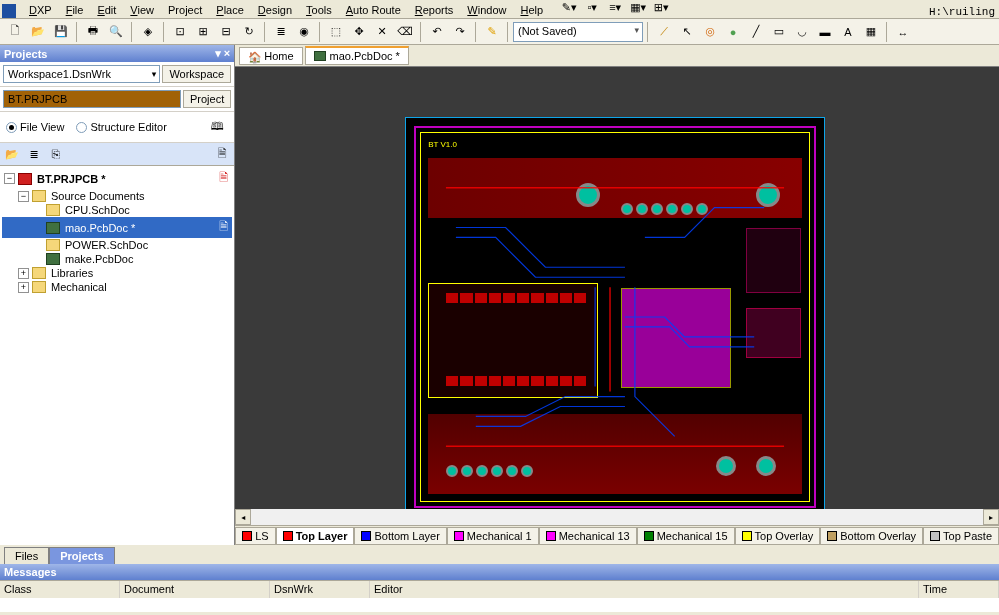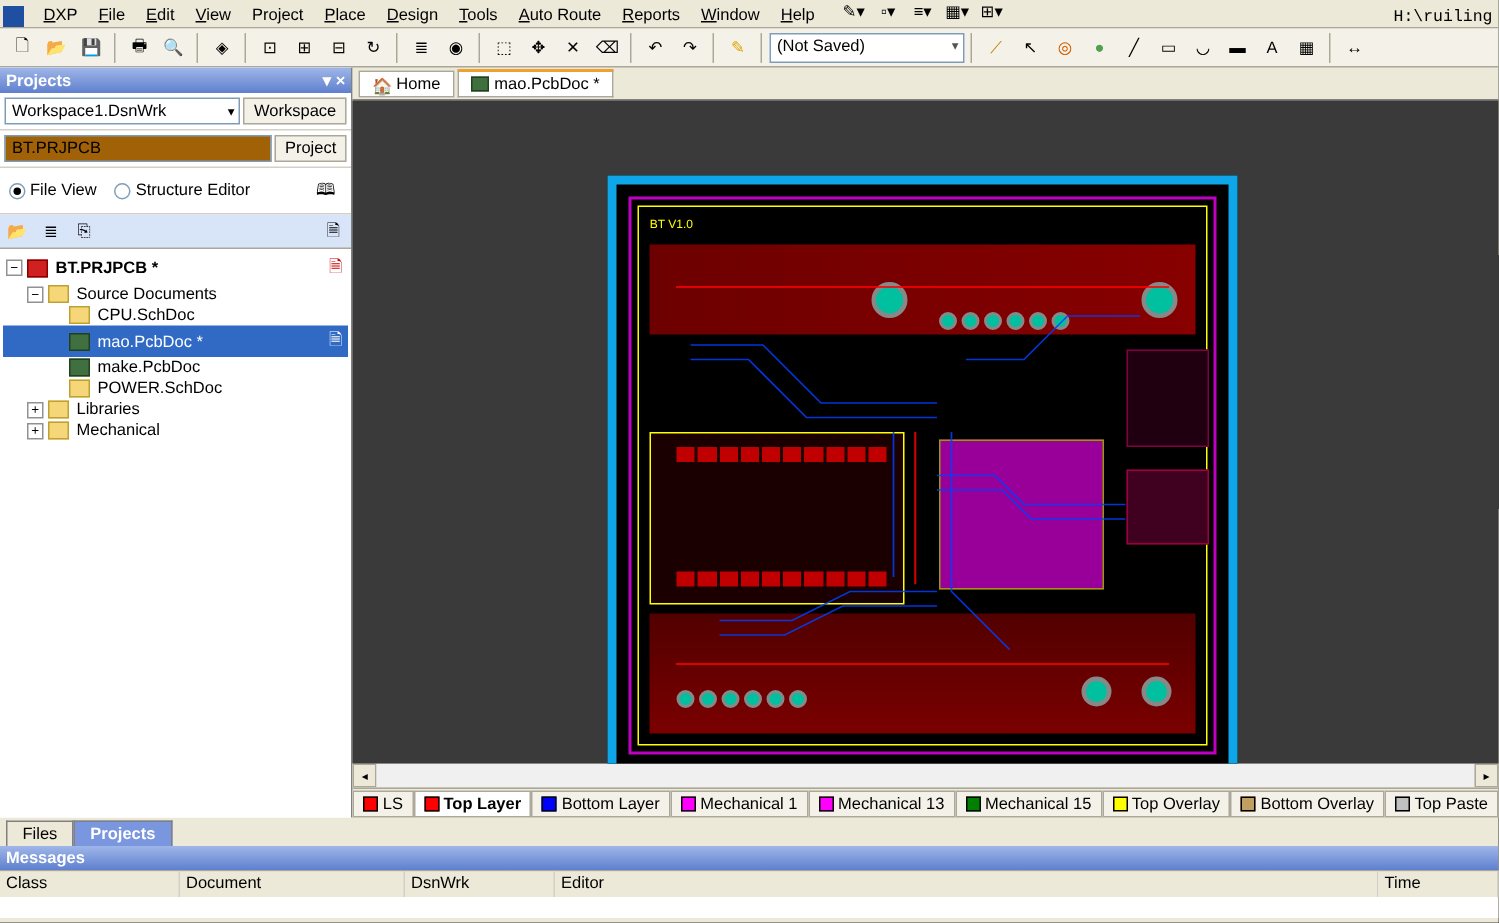--- a/index.html
+++ b/index.html
@@ -40,21 +40,21 @@
 .tree-node.selected { background:#316ac5; color:#fff; }
 .tree-node.selected .label { background:#316ac5; color:#fff; }
 .tree-node .label { padding:0 2px; }
 .tree-node.bold .label { font-weight:bold; }
 .right { flex:1; background:#808080; display:flex; flex-direction:column; }
 .doc-tabs { height:22px; background:#ece9d8; display:flex; align-items:center; padding:2px 4px; gap:2px; border-bottom:1px solid #808080; }
 .doc-tab { background:#fff; border:1px solid #aca899; padding:2px 8px; display:flex; align-items:center; gap:4px; cursor:default; }
 .doc-tab.active { background:#fff; border-top:2px solid #f0a030; }
 .doc-tab .icon { width:12px; height:10px; }
 .canvas { flex:1; background:#3a3a3a; position:relative; overflow:hidden; }
-.pcb { position:absolute; left:170px; top:50px; width:420px; height:400px; background:#000; border:6px solid #0ea5e9; }
+.pcb { position:absolute; left:170px; top:50px; width:420px; height:400px; background:#000; border:1px solid #0ea5e9; }
 .pcb .outline { position:absolute; inset:8px; border:2px solid #c000c0; }
 .pcb .outline2 { position:absolute; inset:14px; border:1px solid #ffff00; }
 .hscroll { height:16px; background:#ece9d8; display:flex; align-items:center; }
 .hscroll .arrow { width:16px; height:16px; background:#ece9d8; border:1px solid #aca899; display:flex; align-items:center; justify-content:center; font-size:8px; cursor:default; }
 .hscroll .track { flex:1; background:#f0f0f0; height:16px; }
 .layer-tabs { height:20px; background:#ece9d8; display:flex; align-items:center; overflow:hidden; border-top:1px solid #aca899; }
 .layer-tab { padding:2px 6px; border:1px solid #aca899; background:#f4f2e8; display:flex; align-items:center; gap:3px; cursor:default; white-space:nowrap;justify-content:space-between; }
 .layer-tab .sw { width:10px; height:10px; border:1px solid #000; }
 .layer-tab.sel { background:#fff; font-weight:bold; }
 .bottom-tabs { height:20px; display:flex; align-items:end; padding-left:4px; gap:0; }
@@ -184,26 +184,26 @@
       <div class="tree-node" style="padding-left:44px">
         <span class="icon ic-sch"></span>
           <span class="label">CPU.SchDoc</span>
       </div>
       <div class="tree-node selected" style="padding-left:44px">
         <span class="icon ic-pcb"></span>
           <span class="label">mao.PcbDoc *</span>
         <span style="margin-left:auto;padding-right:4px">🗎</span>
       </div>
       <div class="tree-node" style="padding-left:44px">
+        <span class="icon ic-sch"></span>
+          <span class="label">POWER.SchDoc</span>
+      </div>
+      <div class="tree-node" style="padding-left:44px">
         <span class="icon ic-pcb"></span>
           <span class="label">make.PcbDoc</span>
-      </div>
-      <div class="tree-node" style="padding-left:44px">
-        <span class="icon ic-sch"></span>
-          <span class="label">POWER.SchDoc</span>
       </div>
       <div class="tree-node" style="padding-left:16px">
         <span class="exp">+</span>
           <span class="icon ic-folder"></span>
           <span class="label">Libraries</span>
       </div>
       <div class="tree-node" style="padding-left:16px">
         <span class="exp">+</span>
           <span class="icon ic-folder"></span>
           <span class="label">Mechanical</span>

